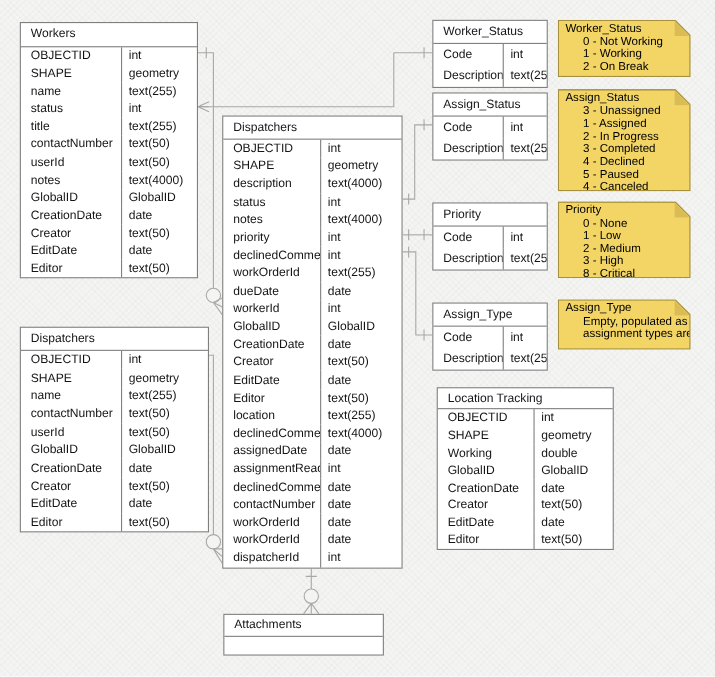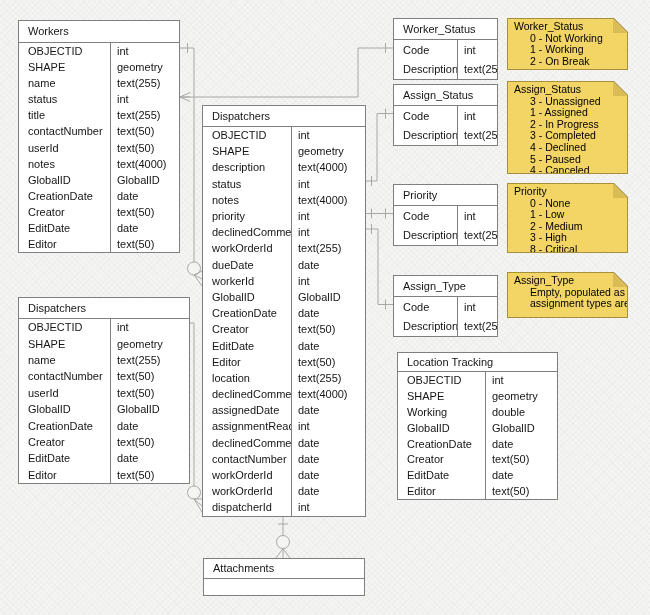--- a/index.html
+++ b/index.html
@@ -385,21 +385,21 @@
           <span class="f-name">EditDate</span>
           <span class="f-type">date</span>
         </div>
         <div class="tbl-row">
           <span class="f-name">Editor</span>
           <span class="f-type">text(50)</span>
         </div>
       </div>
     </div>
 
-  <div class="table-box" style="left:203px;top:558px;width:162px;--hh:19px;--rh:16px">
+  <div class="table-box" style="left:203px;top:558px;width:146px;--hh:19px;--rh:16px">
       <div class="tbl-header">Attachments</div>
       <div>
         <div class="tbl-row empty"></div>
       </div>
     </div>
 
   <div class="note" style="left:507px;top:18px;width:121px;height:52px">
       <div class="note-inner">
         <div class="note-title">Worker_Status</div>
         <div class="note-line">0 - Not Working</div>

